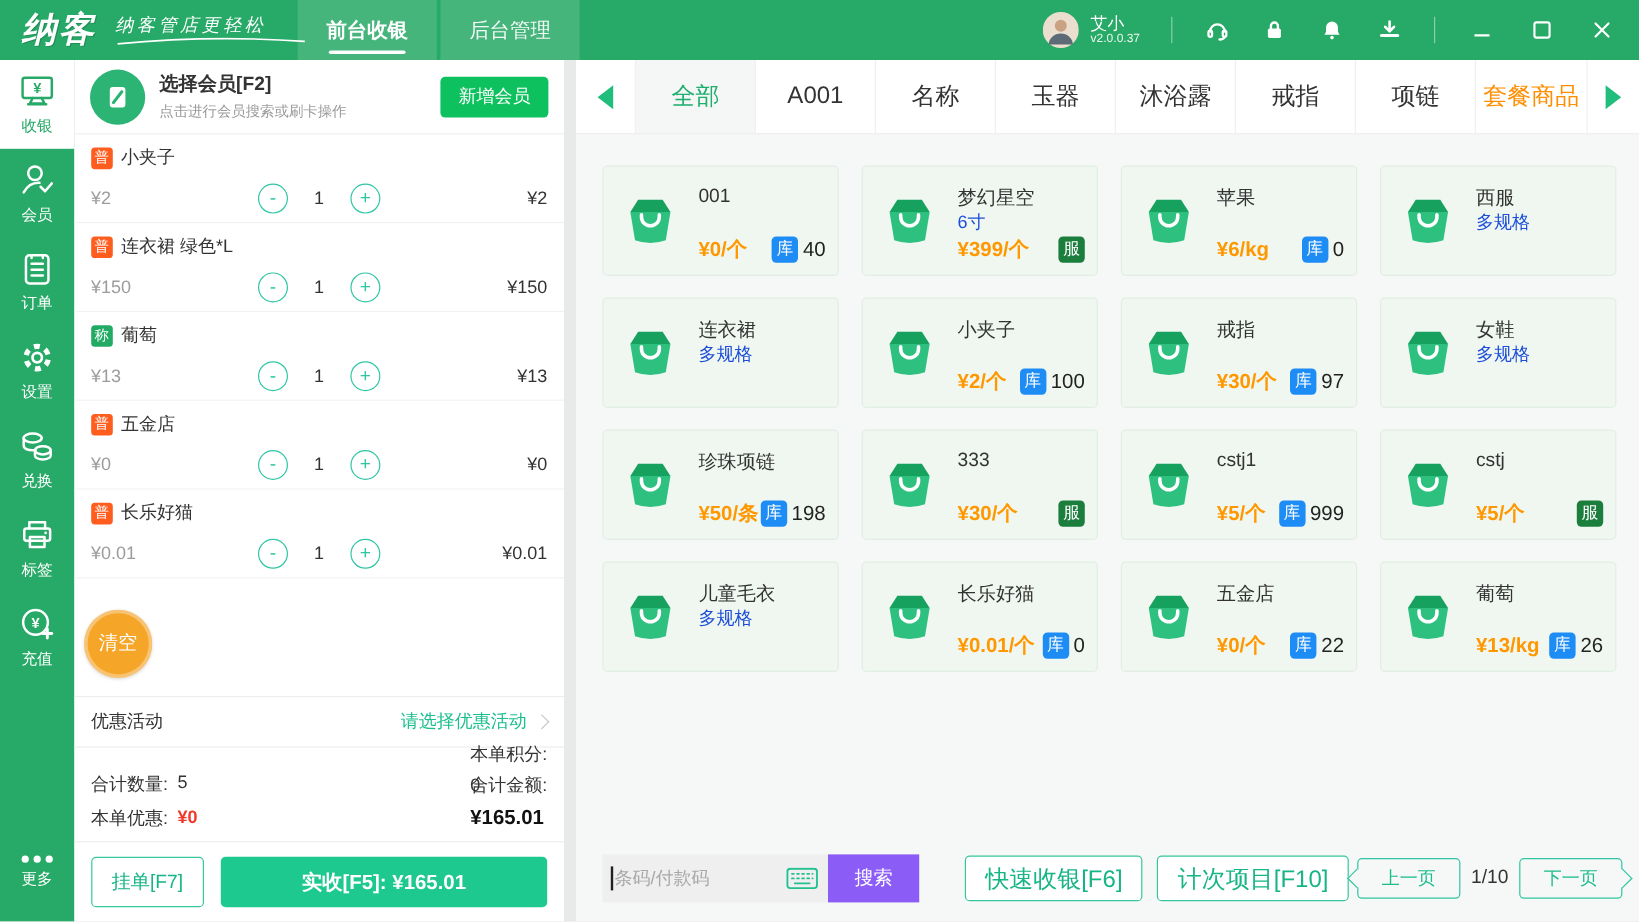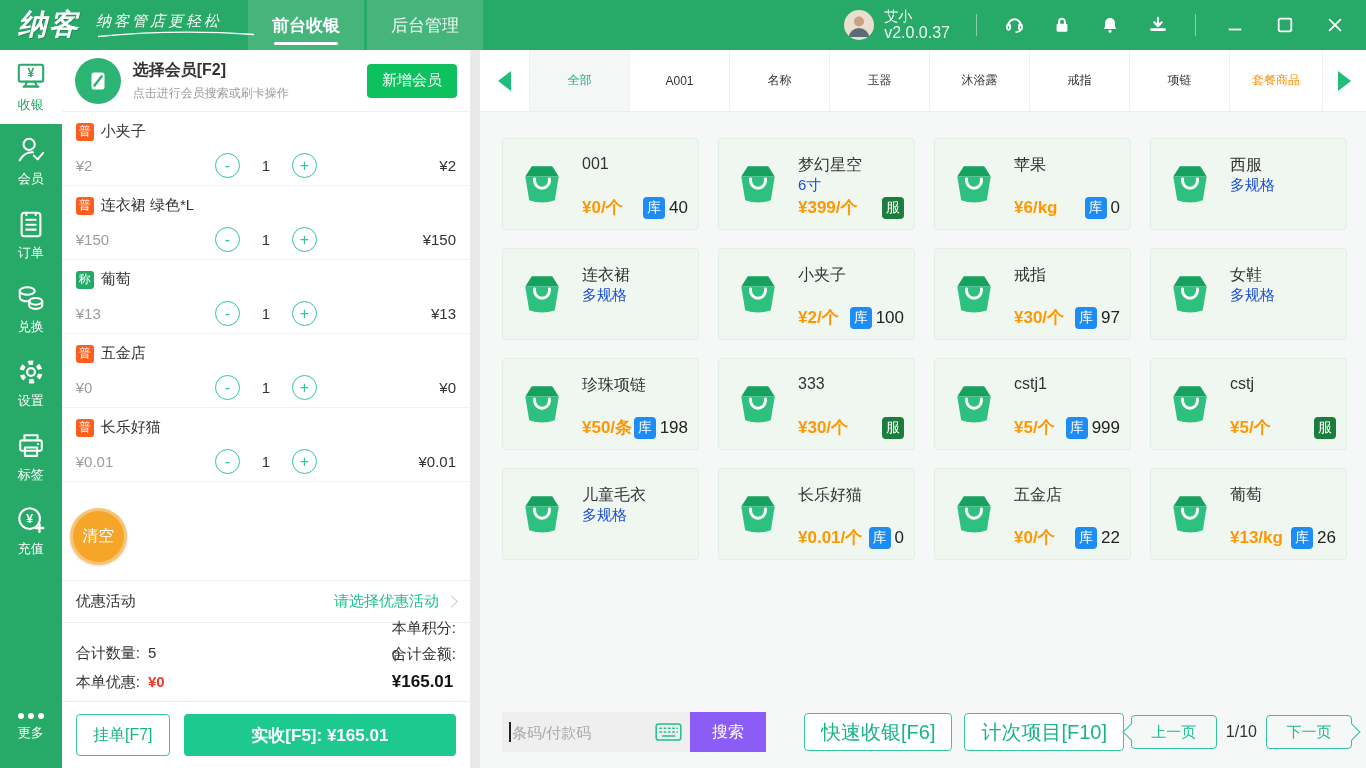--- a/index.html
+++ b/index.html
@@ -11,21 +11,21 @@
   .logo { font-size:29px; font-weight:bold; font-style:italic; letter-spacing:2px; margin-left:18px; text-shadow:1px 1px 0 rgba(0,0,0,.15); }
   .slogan { position:relative; font-size:15px; font-style:italic; margin-left:16px; padding-bottom:7px; letter-spacing:3px; }
   .slogan svg { position:absolute; left:0; bottom:0; }
   .top-tabs { display:flex; margin-left:26px; height:50px; }
   .top-tab { position:relative; padding:0 24px; display:flex; align-items:center; font-size:17px; background:rgba(255,255,255,.14); margin-right:3px; color:rgba(255,255,255,.92); cursor:pointer; }
   .top-tab.active { font-weight:bold; color:#fff; }
   .top-tab.active::after { content:""; position:absolute; left:50%; transform:translateX(-50%); bottom:5px; width:64px; height:3px; background:#fff; border-radius:2px; }
   .user-cluster { margin-left:auto; display:flex; align-items:center; gap:10px; }
   .user-meta { line-height:1.15; }
   .user-name { font-size:14px; }
-  .user-version { font-size:16px; opacity:.92; }
+  .user-version { font-size:10px; opacity:.92; }
   .v-div { width:1px; height:22px; background:rgba(255,255,255,.45); margin:0 16px; }
   .tb-icons { display:flex; align-items:center; gap:26px; }
   .tb-icon { width:22px; height:22px; display:flex; align-items:center; justify-content:center; cursor:pointer; }
   .win-ctrls { display:flex; align-items:center; gap:24px; margin:0 18px 0 0; }
   .win-btn { width:26px; height:26px; display:flex; align-items:center; justify-content:center; cursor:pointer; }
 
   
   .app { display:flex; height:718px; }
 
   
@@ -78,21 +78,21 @@
   .hold-btn { width:94px; height:42px; background:#fff; border:1px solid #35c79e; border-radius:4px; color:#17b586; font-size:16px; cursor:pointer; }
   .pay-btn { flex:1; height:42px; background:#1ec98f; border:none; border-radius:4px; color:#fff; font-size:17px; font-weight:bold; cursor:pointer; }
 
   
   .main { flex:1; background:#f6f7f7; display:flex; flex-direction:column; }
   .cat-bar { height:62px; background:#fff; border-bottom:1px solid #ececec; display:flex; align-items:stretch; }
   .cat-arrow { width:50px; display:flex; align-items:center; justify-content:center; border-right:1px solid #f0f0f0; cursor:pointer; }
   .cat-arrow.right { width:44px; border-right:none; border-left:1px solid #f0f0f0; margin-left:auto; }
   .tri-left { width:0; height:0; border-top:10px solid transparent; border-bottom:10px solid transparent; border-right:13px solid #20bd7c; }
   .tri-right { width:0; height:0; border-top:10px solid transparent; border-bottom:10px solid transparent; border-left:13px solid #20bd7c; }
-  .cat-tab { width:100px; display:flex; align-items:center; justify-content:center; font-size:12px; color:#333; border-right:1px solid #f0f0f0; cursor:pointer; }
+  .cat-tab { width:100px; display:flex; align-items:center; justify-content:center; font-size:20px; color:#333; border-right:1px solid #f0f0f0; cursor:pointer; }
   .cat-tab.active { background:#f5f6f6; color:#1fae6e; }
   .cat-tab.highlight { width:92px; color:#ff8e00; border-right:none; }
 
   .grid { padding:26px 16px 0 22px; display:grid; grid-template-columns:repeat(4,197px); gap:18px 19px; }
   .p-card { height:92px; background:#eff7f0; border:1px solid #e1eee2; border-radius:4px; display:flex; align-items:center; padding:10px 10px 10px 13px; cursor:pointer; }
   .bag { flex:0 0 auto; display:flex; }
   .p-body { flex:1; align-self:stretch; display:flex; flex-direction:column; padding:6px 0 0 14px; min-width:0; }
   .p-name { font-size:16px; color:#333; white-space:nowrap; overflow:hidden; }
   .p-spec { font-size:15px; color:#1d4ed8; margin-top:0; }
   .p-spec:empty { display:none; }
@@ -227,34 +227,34 @@
       <span>会员</span>
     </div>
     <div class="side-item">
       <svg class="line" viewBox="0 0 32 32" width="30" height="30">
           <rect x="6" y="4" width="20" height="25" rx="3"></rect>
           <path d="M11 11.5 h10 M11 16.8 h10 M11 22 h10 M11 4 v2.5 M21 4 v2.5"></path>
         </svg>
       <span>订单</span>
     </div>
     <div class="side-item">
+      <svg viewBox="0 0 32 32" width="30" height="30" fill="none" stroke="currentColor">
+          <circle cx="16" cy="16" r="4.2" stroke-width="2.4"></circle>
+          <circle cx="16" cy="16" r="10" stroke-width="4.6" stroke-dasharray="5.2 5.3" transform="rotate(11 16 16)"></circle>
+        </svg>
+      <span>设置</span>
+    </div>
+    <div class="side-item">
       <svg class="line" viewBox="0 0 32 32" width="30" height="30">
           <ellipse cx="12" cy="8.5" rx="8" ry="4"></ellipse>
           <path d="M4 8.5 v7 c0 2.3 3.6 4 8 4 1 0 1.8-.1 2.6-.2"></path>
           <ellipse cx="21" cy="19.5" rx="7" ry="3.6"></ellipse>
           <path d="M14 19.5 v4.5 c0 2 3.1 3.6 7 3.6 s7 -1.6 7 -3.6 v-4.5"></path>
         </svg>
       <span>兑换</span>
-    </div>
-    <div class="side-item">
-      <svg viewBox="0 0 32 32" width="30" height="30" fill="none" stroke="currentColor">
-          <circle cx="16" cy="16" r="4.2" stroke-width="2.4"></circle>
-          <circle cx="16" cy="16" r="10" stroke-width="4.6" stroke-dasharray="5.2 5.3" transform="rotate(11 16 16)"></circle>
-        </svg>
-      <span>设置</span>
     </div>
     <div class="side-item">
       <svg class="line" viewBox="0 0 32 32" width="30" height="30">
           <path d="M9 10 V4.5 h14 V10"></path>
           <rect x="4.5" y="10" width="23" height="11" rx="2"></rect>
           <circle cx="23.5" cy="14" r="1.2" fill="currentColor" stroke="none"></circle>
           <rect x="9.5" y="17.5" width="13" height="9"></rect>
         </svg>
       <span>标签</span>
     </div>

